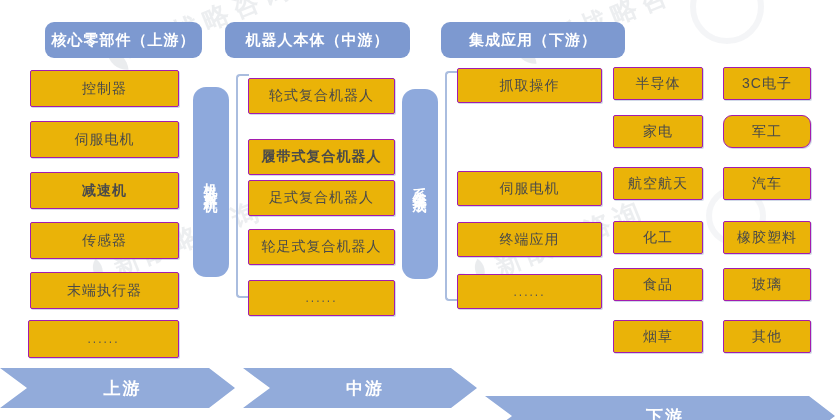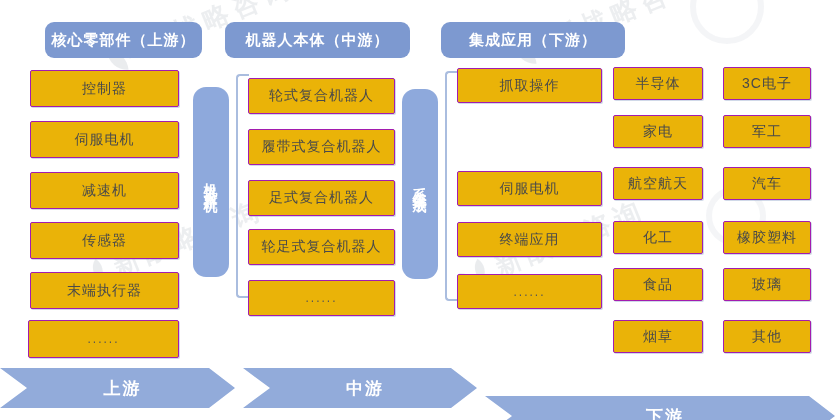--- a/index.html
+++ b/index.html
@@ -93,32 +93,32 @@
         <span class="petal p2"></span>
       </span>
     <span>新战略咨询</span>
   </div>
   <div class="wm-ring" style="left:690px;top:-30px;width:62px;height:62px;"></div>
   <div class="wm-ring" style="left:706px;top:186px;width:48px;height:48px;"></div>
 
   <div class="col-header" style="left:25px;top:22px;width:157px;">核心零部件（上游）</div>
   <div class="box" style="left:30px;top:70px;width:147px;height:35px;">控制器</div>
   <div class="box" style="left:30px;top:121px;width:147px;height:35px;">伺服电机</div>
-  <div class="box" style="left:30px;top:172px;width:147px;height:35px;">减速机</div>
+  <div class="box" style="left:30px;top:172px;width:147px;height:35px;font-weight:bold;">减速机</div>
   <div class="box" style="left:30px;top:222px;width:147px;height:35px;">传感器</div>
   <div class="box" style="left:30px;top:272px;width:147px;height:35px;">末端执行器</div>
   <div class="box dots" style="left:28px;top:320px;width:149px;height:36px;">......</div>
 
   <div class="col-header" style="left:205px;top:22px;width:185px;">机器人本体（中游）</div>
   <div class="side-bar" style="left:193px;top:87px;height:190px;">
     <span>机器人整机</span>
   </div>
   <div class="bracket" style="left:236px;top:74px;height:220px;"></div>
   <div class="box" style="left:248px;top:78px;width:145px;height:34px;">轮式复合机器人</div>
-  <div class="box" style="left:248px;top:129px;width:145px;height:34px;">履带式复合机器人</div>
+  <div class="box" style="left:248px;top:139px;width:145px;height:34px;font-weight:bold;">履带式复合机器人</div>
   <div class="box" style="left:248px;top:180px;width:145px;height:34px;">足式复合机器人</div>
   <div class="box" style="left:248px;top:229px;width:145px;height:34px;">轮足式复合机器人</div>
   <div class="box dots" style="left:248px;top:280px;width:145px;height:34px;">......</div>
 
   <div class="col-header" style="left:421px;top:22px;width:184px;">集成应用（下游）</div>
   <div class="side-bar" style="left:402px;top:89px;height:190px;">
     <span>系统集成</span>
   </div>
   <div class="bracket" style="left:445px;top:71px;height:226px;"></div>
   <div class="box" style="left:457px;top:68px;width:143px;height:33px;">抓取操作</div>
@@ -128,21 +128,21 @@
 
 
   <div class="box" style="left:613px;top:67px;width:88px;height:31px;">半导体</div>
   <div class="box" style="left:613px;top:115px;width:88px;height:31px;">家电</div>
   <div class="box" style="left:613px;top:167px;width:88px;height:31px;">航空航天</div>
   <div class="box" style="left:613px;top:221px;width:88px;height:31px;">化工</div>
   <div class="box" style="left:613px;top:268px;width:88px;height:31px;">食品</div>
   <div class="box" style="left:613px;top:320px;width:88px;height:31px;">烟草</div>
 
   <div class="box" style="left:723px;top:67px;width:86px;height:31px;">3C电子</div>
-  <div class="box" style="left:723px;top:115px;width:86px;height:31px;">军工</div>
+  <div class="box" style="left:723px;top:115px;width:86px;height:31px;border-radius:9px;">军工</div>
   <div class="box" style="left:723px;top:167px;width:86px;height:31px;">汽车</div>
   <div class="box" style="left:723px;top:221px;width:86px;height:31px;">橡胶塑料</div>
   <div class="box" style="left:723px;top:268px;width:86px;height:31px;">玻璃</div>
   <div class="box" style="left:723px;top:320px;width:86px;height:31px;">其他</div>
 
   <div class="flow-arrow" style="left:0px;width:235px;">上游</div>
   <div class="flow-arrow" style="left:243px;width:234px;">中游</div>
   <div class="flow-arrow" style="left:485px;width:350px;margin-top:28px;">下游</div>
 
 </div>

